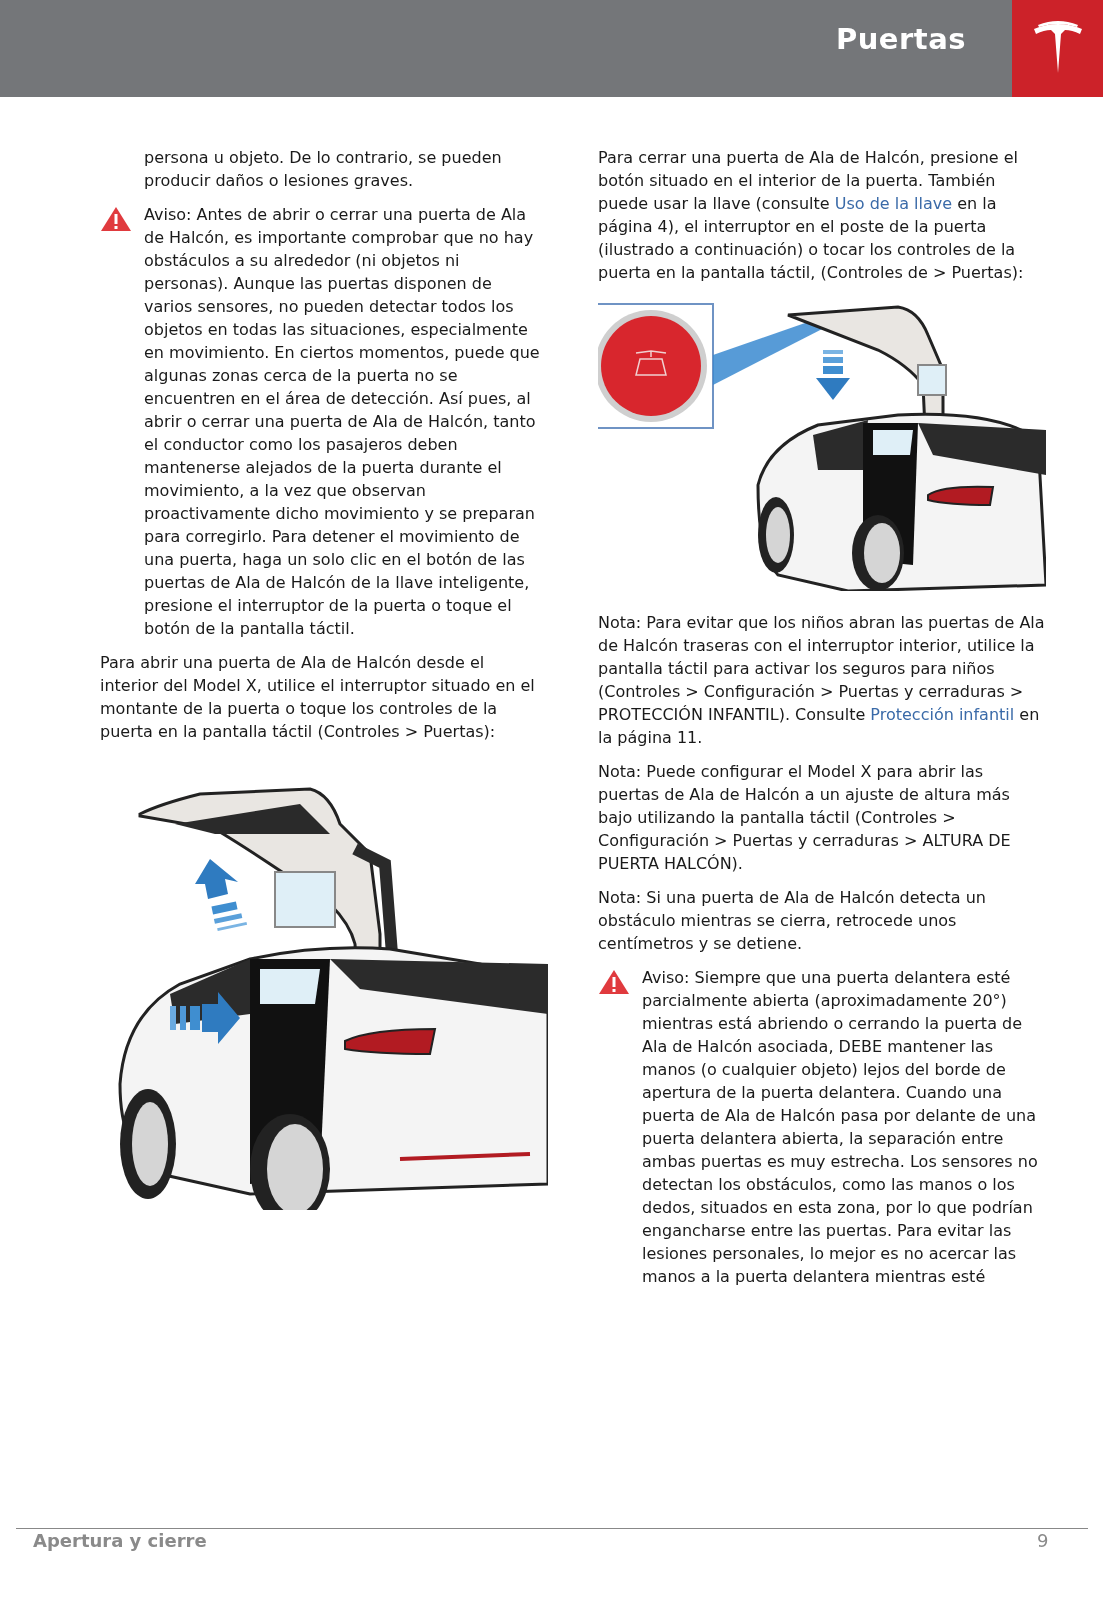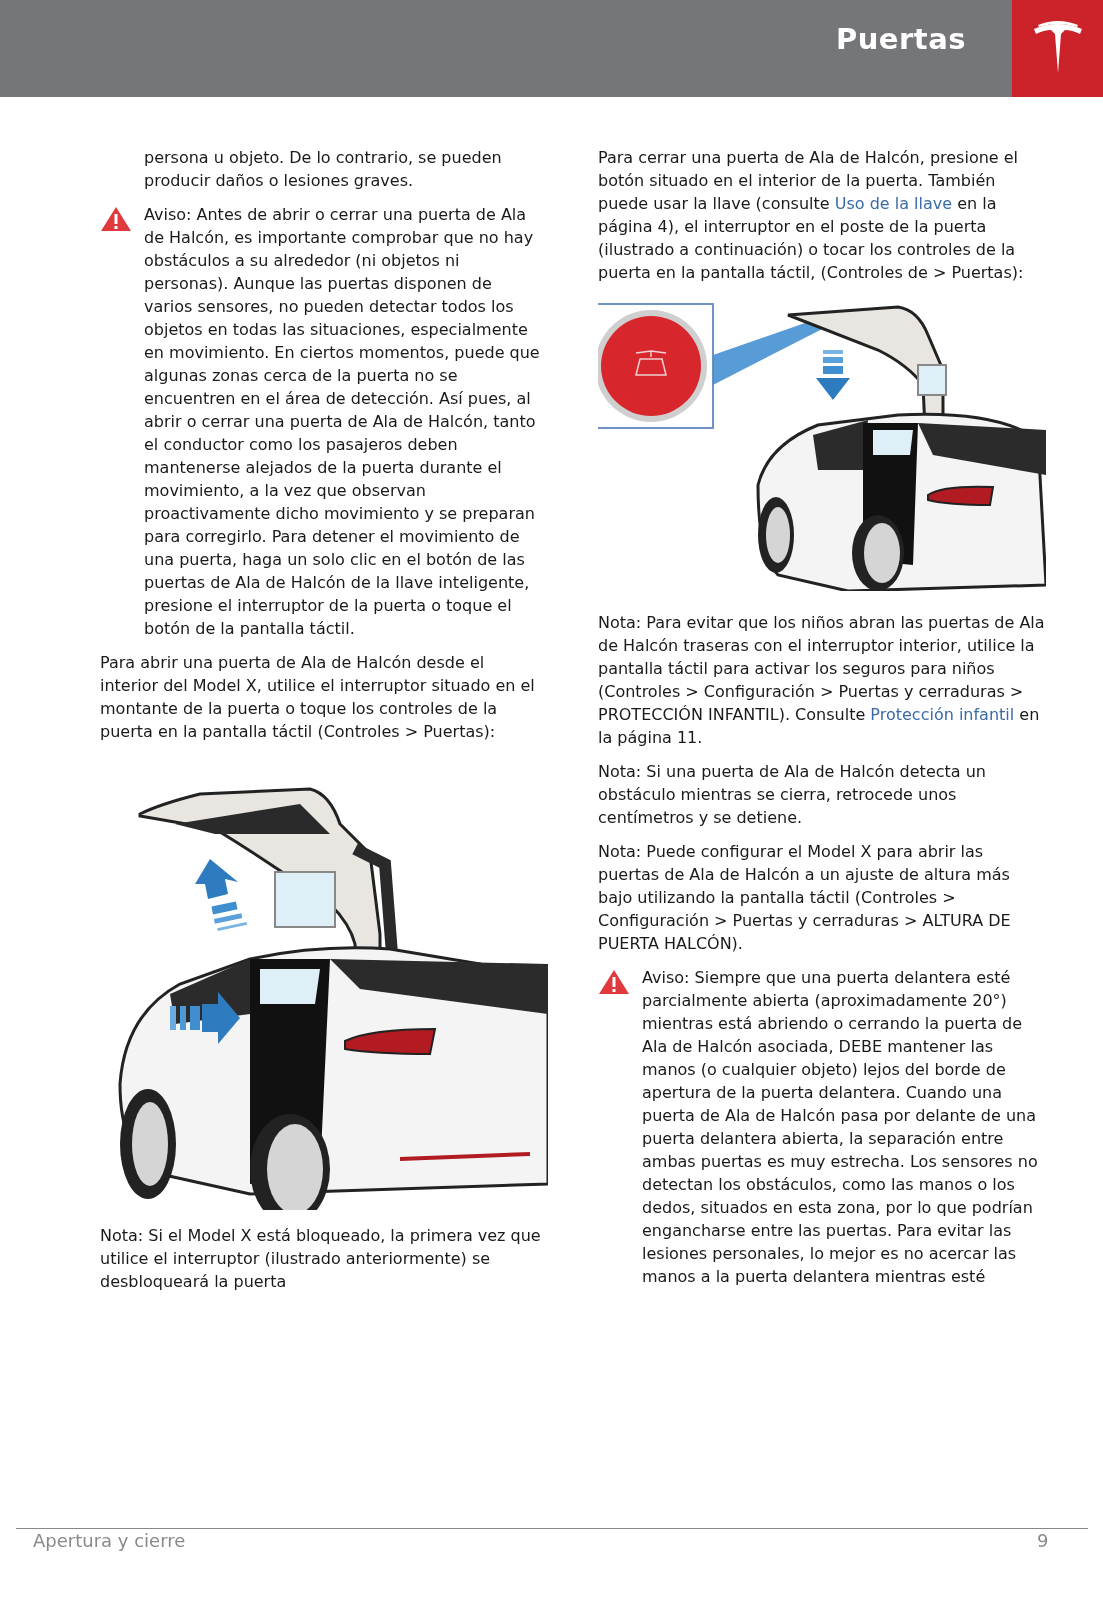--- a/index.html
+++ b/index.html
@@ -19,21 +19,21 @@
     .indent { padding-left: 44px; }
 
     .warning { position: relative; padding-left: 44px; margin-bottom: 11px; }
     .warn-icon { position: absolute; left: 0; top: 3px; width: 32px; height: 26px; }
 
     .figure { position: relative; margin: 0 0 14px 0; }
     .fig-left { width: 448px; height: 456px; margin-top: 10px; }
     .fig-right { width: 448px; height: 296px; margin-top: 6px; margin-bottom: 20px; }
 
     .footer-line { position: absolute; left: 16px; top: 1528px; width: 1072px; height: 1px; background: #888888; }
-    .footer-left { position: absolute; left: 33px; top: 1530px; font-size: 18px; color: #8a8a8a; }
+    .footer-left { position: absolute; left: 33px; top: 1530px; font-size: 18px; color: #8a8a8a; font-weight: bold; }
     .footer-right { position: absolute; left: 1037px; top: 1530px; font-size: 18px; color: #8a8a8a; }
   </style>
 </head>
 <body>
 
 <div class="header">
   <div class="header-title">Puertas</div>
   <div class="logo-box">
     <svg width="52" height="56" viewBox="0 0 52 56">
       <path d="M2 8 Q26 -2 50 8 L48 13 Q40 9 33 9 L29 13 L26 52 L23 13 L19 9 Q12 9 4 13 Z" fill="#ffffff"></path>
@@ -84,21 +84,20 @@
       <path d="M245 287 Q270 275 335 275 L330 300 Q275 300 245 295 Z" fill="#b21b22" stroke="#222" stroke-width="2"></path>
 
       <ellipse cx="48" cy="390" rx="28" ry="55" fill="#222"></ellipse>
       <ellipse cx="50" cy="390" rx="18" ry="42" fill="#d5d5d5"></ellipse>
       <ellipse cx="190" cy="415" rx="40" ry="55" fill="#222"></ellipse>
       <ellipse cx="195" cy="415" rx="28" ry="45" fill="#d5d5d5"></ellipse>
       <path d="M300 405 L430 400" stroke="#b21b22" stroke-width="4"></path>
     </svg>
   </div>
 
-  <p><b>Nota:</b><span> Si el Model X está bloqueado, la primera vez que utilice el interruptor (ilustrado anteriormente) se desbloqueará la puerta</span></p>
 </div>
 
 <div class="col col-right">
 
   <p><span>Para cerrar una puerta de Ala de Halcón, presione el botón situado en el interior de la puerta. También puede usar la llave (consulte </span><span class="link">Uso de la llave</span><span> en la página 4), el interruptor en el poste de la puerta (ilustrado a continuación) o tocar los controles de la puerta en la pantalla táctil, (</span><b>Controles de</b><span>  &gt; </span><b>Puertas</b><span>):</span></p>
 
   <div class="figure fig-right">
     <svg width="448" height="296" viewBox="0 0 448 296">
 
       <rect x="-9" y="9" width="124" height="124" fill="#ffffff" stroke="#6f93c4" stroke-width="2"></rect>
@@ -128,23 +127,23 @@
       <path d="M330 200 Q345 190 395 192 L392 210 Q350 210 330 205 Z" fill="#b21b22" stroke="#222" stroke-width="2"></path>
       <ellipse cx="178" cy="240" rx="18" ry="38" fill="#222"></ellipse>
       <ellipse cx="180" cy="240" rx="12" ry="28" fill="#d5d5d5"></ellipse>
       <ellipse cx="280" cy="258" rx="26" ry="38" fill="#222"></ellipse>
       <ellipse cx="284" cy="258" rx="18" ry="30" fill="#d5d5d5"></ellipse>
     </svg>
   </div>
 
   <p><b>Nota:</b><span> Para evitar que los niños abran las puertas de Ala de Halcón traseras con el interruptor interior, utilice la pantalla táctil para activar los seguros para niños (</span><b>Controles</b> &gt; <b>Configuración</b> &gt; <b>Puertas y cerraduras</b> &gt; <b>PROTECCIÓN INFANTIL</b><span>). Consulte </span><span class="link">Protección infantil</span><span> en la página 11.</span></p>
 
+  <p><b>Nota:</b><span> Puede configurar el Model X para abrir las puertas de Ala de Halcón a un ajuste de altura más bajo utilizando la pantalla táctil (</span><b>Controles</b> &gt; <b>Configuración</b> &gt; <b>Puertas y cerraduras</b> &gt; <b>ALTURA DE PUERTA HALCÓN</b><span>).</span></p>
+
   <p><b>Nota:</b><span> Si una puerta de Ala de Halcón detecta un obstáculo mientras se cierra, retrocede unos centímetros y se detiene.</span></p>
-
-  <p><b>Nota:</b><span> Puede configurar el Model X para abrir las puertas de Ala de Halcón a un ajuste de altura más bajo utilizando la pantalla táctil (</span><b>Controles</b> &gt; <b>Configuración</b> &gt; <b>Puertas y cerraduras</b> &gt; <b>ALTURA DE PUERTA HALCÓN</b><span>).</span></p>
 
   <div class="warning">
     <svg class="warn-icon" viewBox="0 0 32 26">
       <path d="M16 1 L31 25 L1 25 Z" fill="#e03a3e"></path>
       <rect x="14.5" y="8" width="3" height="10" fill="#ffffff"></rect>
       <rect x="14.5" y="20" width="3" height="3" fill="#ffffff"></rect>
     </svg>
     <b>Aviso:</b><span> Siempre que una puerta delantera esté parcialmente abierta (aproximadamente 20°) mientras está abriendo o cerrando la puerta de Ala de Halcón asociada, DEBE mantener las manos (o cualquier objeto) lejos del borde de apertura de la puerta delantera. Cuando una puerta de Ala de Halcón pasa por delante de una puerta delantera abierta, la separación entre ambas puertas es muy estrecha. Los sensores no detectan los obstáculos, como las manos o los dedos, situados en esta zona, por lo que podrían engancharse entre las puertas. Para evitar las lesiones personales, lo mejor es no acercar las manos a la puerta delantera mientras esté</span>
   </div>
 </div>

